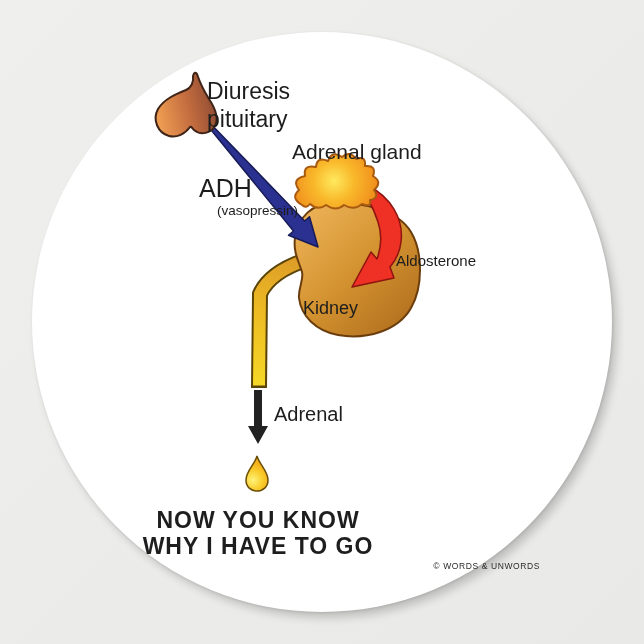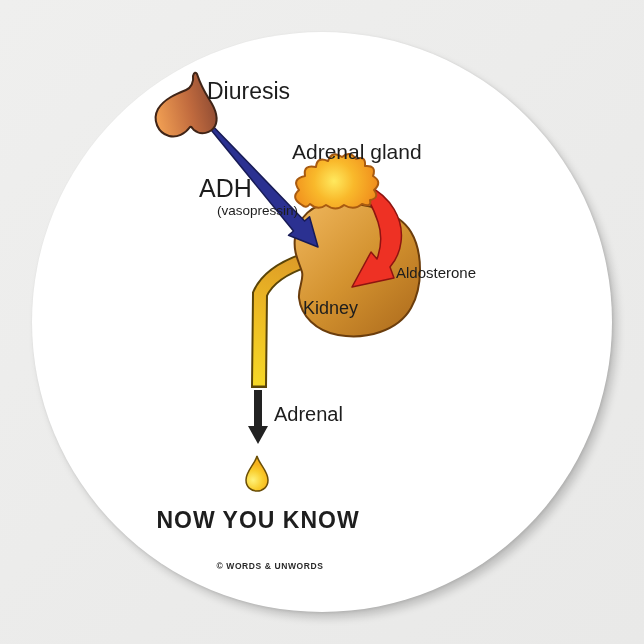--- a/index.html
+++ b/index.html
@@ -12,30 +12,30 @@
     position:absolute;left:32px;top:32px;width:580px;height:580px;
     border-radius:50%;background:#ffffff;
     box-shadow:5px 6px 9px rgba(0,0,0,0.18), 1px 1px 3px rgba(0,0,0,0.10);
   }
   .diagram-svg{position:absolute;left:0;top:0;width:644px;height:644px;}
   .label{position:absolute;color:#1d1d1d;white-space:nowrap;}
   .label-posterior{left:207px;top:77px;font-size:23px;line-height:28px;}
   .label-adrenal{left:292px;top:140px;font-size:21px;}
   .label-adh{left:199px;top:174px;font-size:25px;}
   .label-vasopressin{left:176px;top:203px;font-size:13.5px;margin-left:41px;}
-  .label-aldosterone{left:396px;top:264px;font-size:15px;}
+  .label-aldosterone{left:396px;top:252px;font-size:15px;}
   .label-kidney{left:303px;top:298px;font-size:18px;}
   .label-diuresis{left:274px;top:403px;font-size:20px;}
   .caption{
     position:absolute;left:0;top:507px;width:516px;text-align:center;
     color:#1e1e1e;font-weight:bold;font-size:23px;line-height:26px;letter-spacing:1px;
   }
   .credit{
-    position:absolute;left:0;top:561px;width:540px;text-align:center;
-    color:#2a2a2a;font-weight:bold;font-size:8.5px;letter-spacing:0.6px;
+    position:absolute;left:0;top:561px;width:540px;text-align:right;
+    color:#2a2a2a;font-weight:normal;font-size:8.5px;letter-spacing:0.6px;
   }
 </style>
 </head>
 <body>
 
 <div class="sticker-circle"></div>
 
 <svg class="diagram-svg" viewBox="0 0 644 644">
   <defs>
     <linearGradient id="pitGrad" gradientUnits="userSpaceOnUse" x1="158" y1="118" x2="218" y2="104">
@@ -129,24 +129,26 @@
 
   <path d="M 257,456
            C 259,464 268,471 268,480
            C 268,487 263,491 257,491
            C 251,491 246,487 246,480
            C 246,471 255,464 257,456 Z" fill="url(#dropGrad)" stroke="#6a4e06" stroke-width="1.5"></path>
 </svg>
 
 <div class="label label-posterior">
   <div>Diuresis</div>
+  <div>pituitary</div>
 </div>
 <div class="label label-adrenal">Adrenal gland</div>
 <div class="label label-adh">ADH</div>
 <div class="label label-vasopressin">(vasopressin)</div>
 <div class="label label-aldosterone">Aldosterone</div>
 <div class="label label-kidney">Kidney</div>
 <div class="label label-diuresis">Adrenal</div>
 
 <div class="caption">
   <div>NOW YOU KNOW</div>
+  <div>WHY I HAVE TO GO</div>
 </div>
 <div class="credit">© WORDS &amp; UNWORDS</div>
 
 </body></html>

